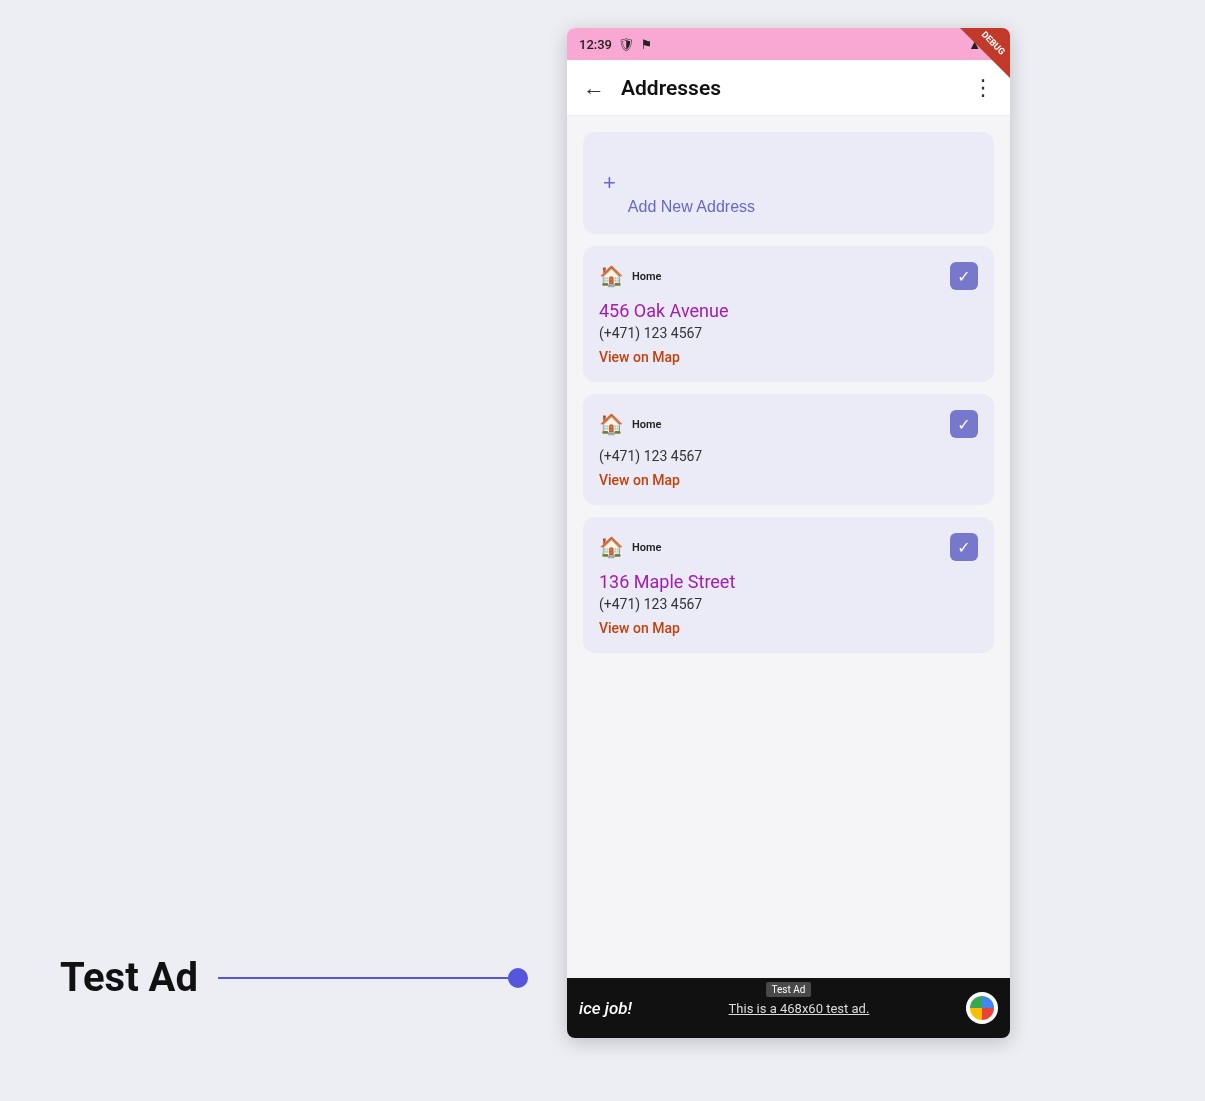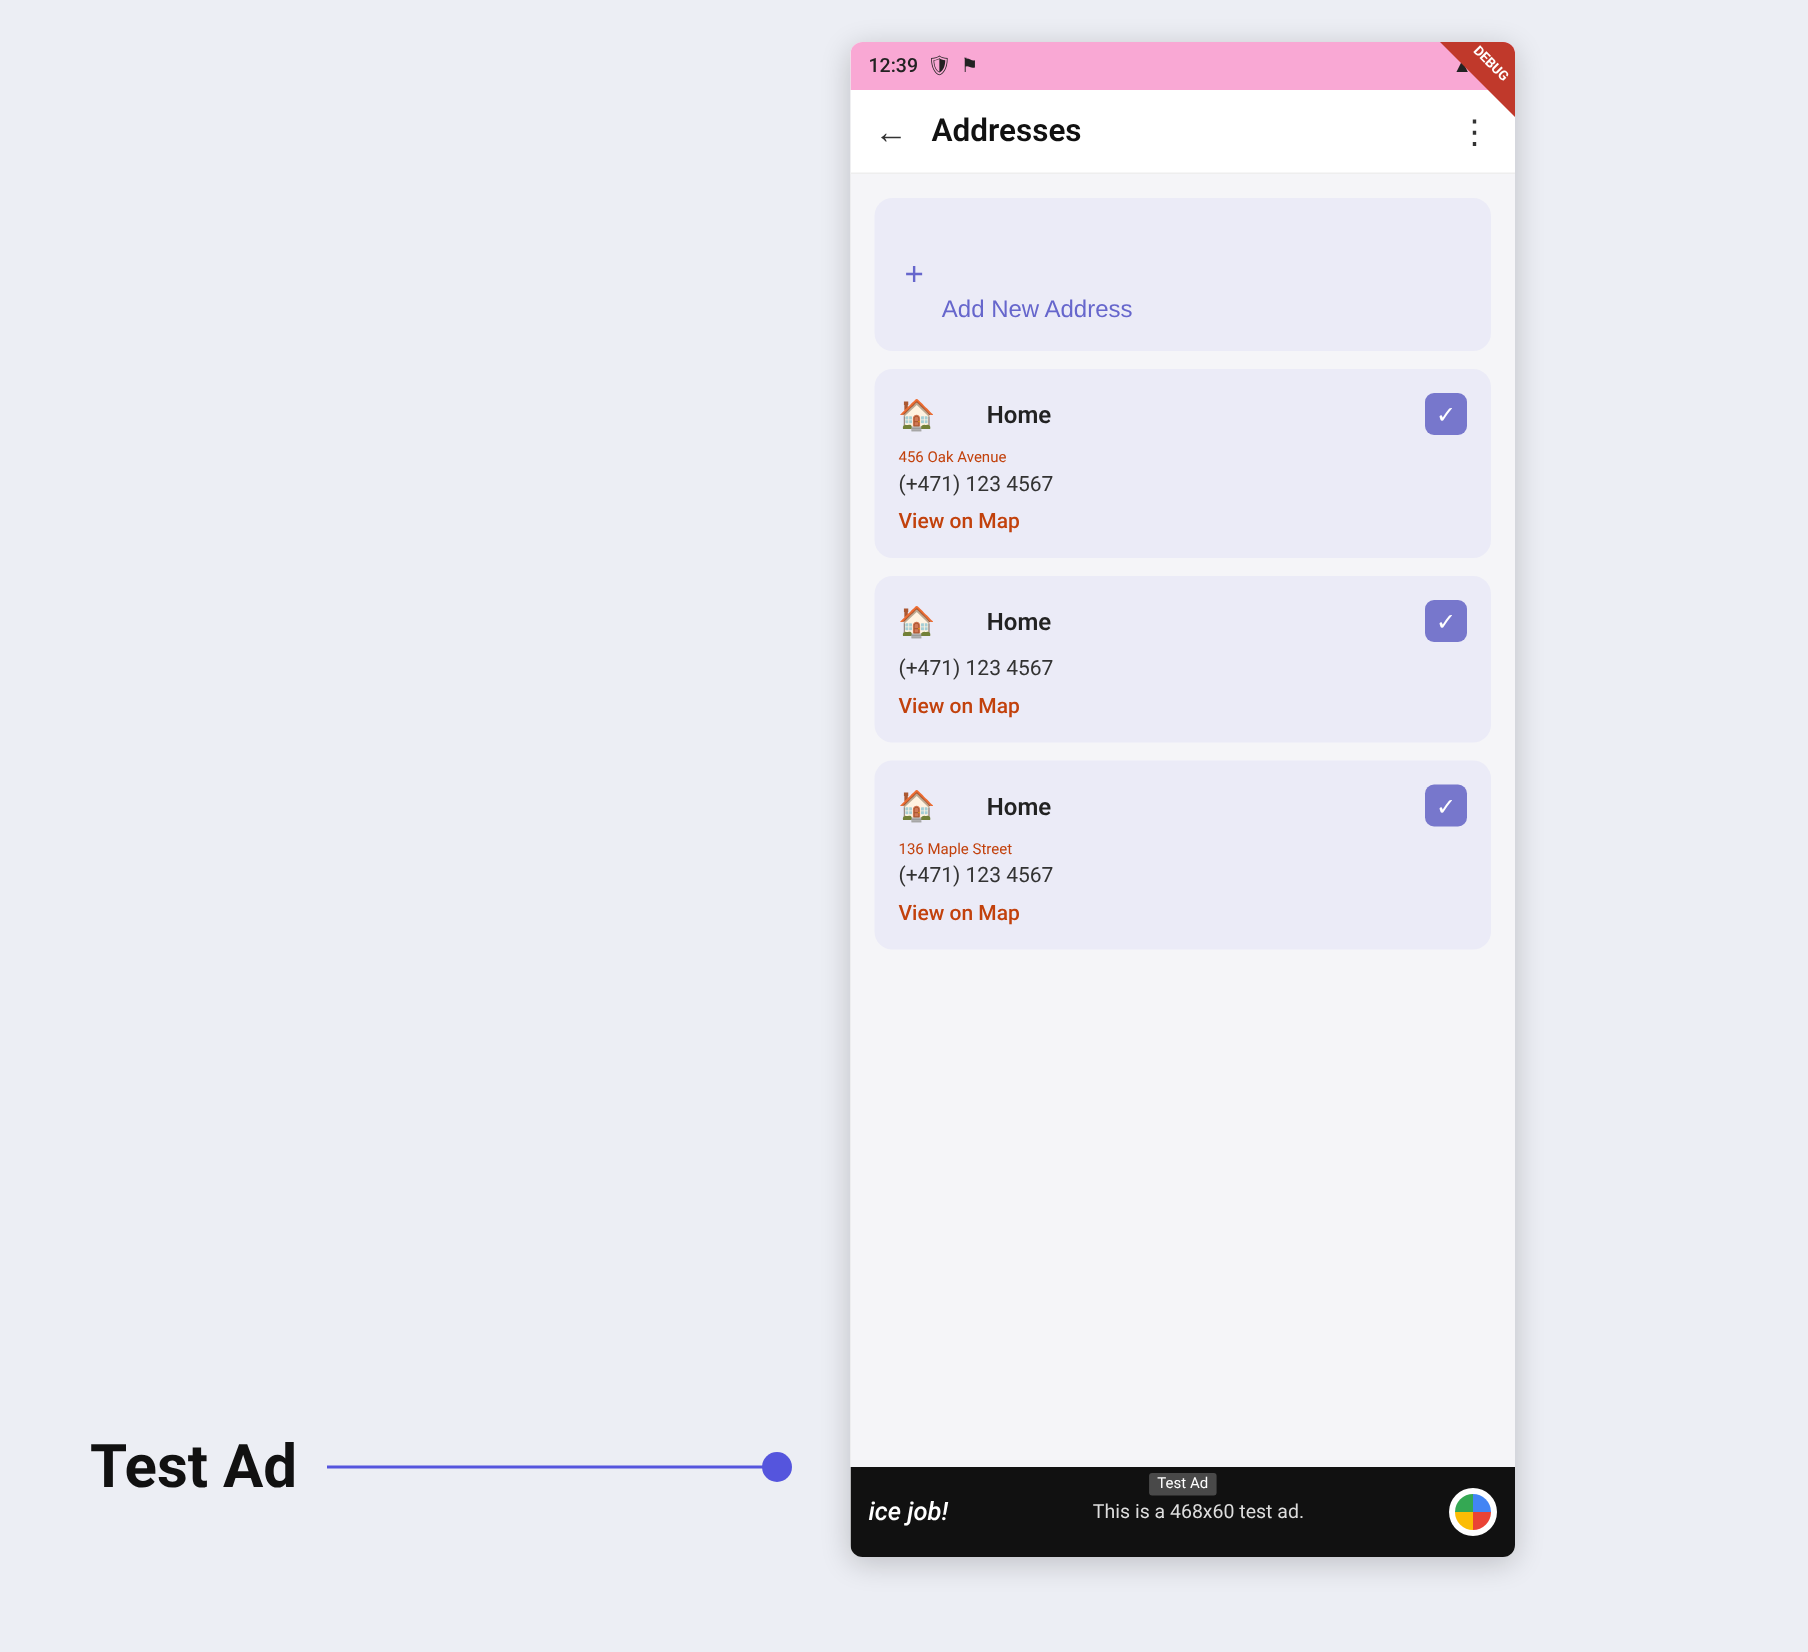--- a/index.html
+++ b/index.html
@@ -159,39 +159,38 @@
     .address-card-left {
       display: flex;
       align-items: center;
       gap: 8px;
     }
     .home-icon {
       color: #6666cc;
       font-size: 20px;
     }
     .address-type {
-      font-size: 16px;
+      font-size: 11px;
       font-weight: 600;
       color: #222;
-      margin-left: 26px;
     }
     .check-icon {
       width: 28px;
       height: 28px;
       background: #7777cc;
       border-radius: 6px;
       display: flex;
       align-items: center;
       justify-content: center;
       color: white;
       font-size: 16px;
     }
     .address-street {
-      font-size: 10px;
-      color: #c2410c;
+      font-size: 18px;
+      color: #a21caf;
       margin-bottom: 4px;
     }
     .address-phone {
       font-size: 14px;
       color: #333;
       margin-bottom: 6px;
     }
     .view-on-map {
       font-size: 14px;
       color: #c2410c;
@@ -225,20 +224,21 @@
       color: white;
       font-size: 17px;
       font-weight: 500;
       font-style: italic;
     }
     .ad-text {
       color: #ddd;
       font-size: 13px;
       flex: 1;
       text-align: center;
+      text-decoration: underline;
     }
     .ad-logo {
       width: 32px;
       height: 32px;
       background: white;
       border-radius: 50%;
       display: flex;
       align-items: center;
       justify-content: center;
       overflow: hidden;

